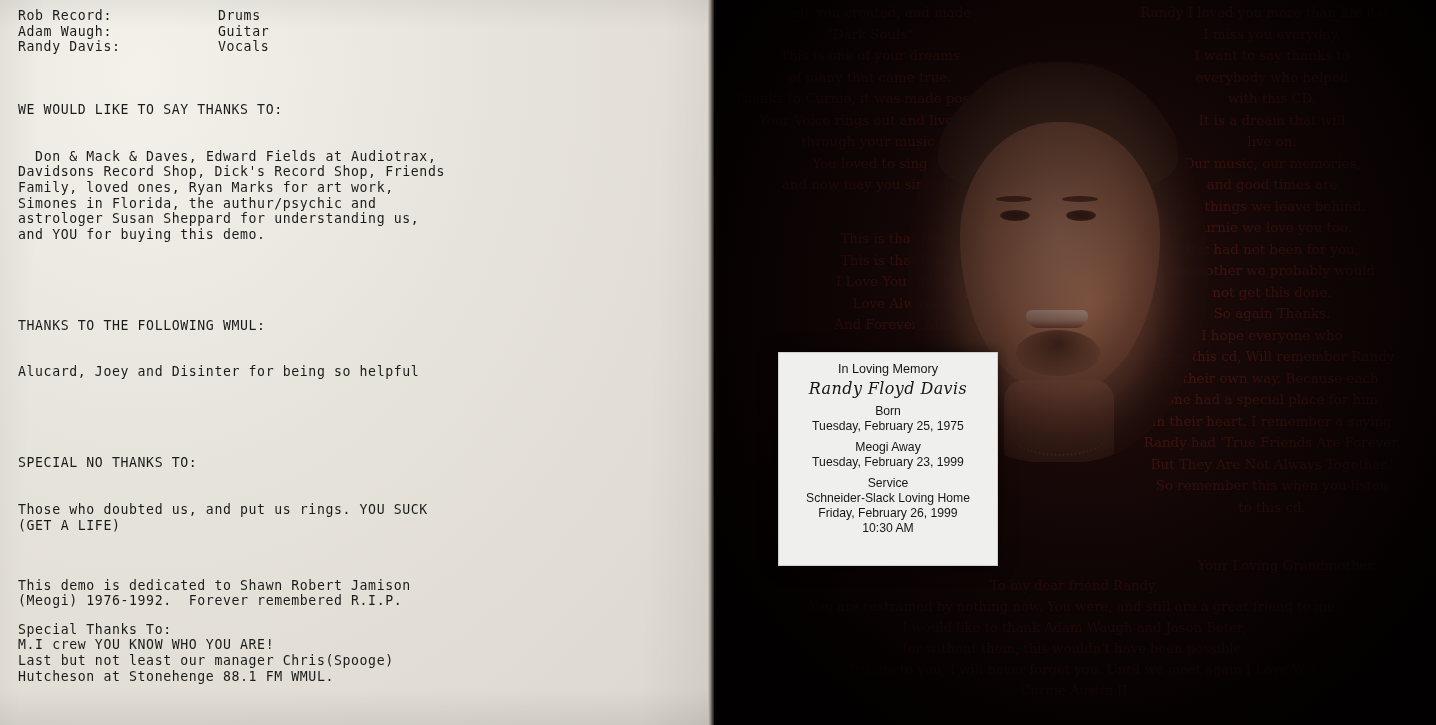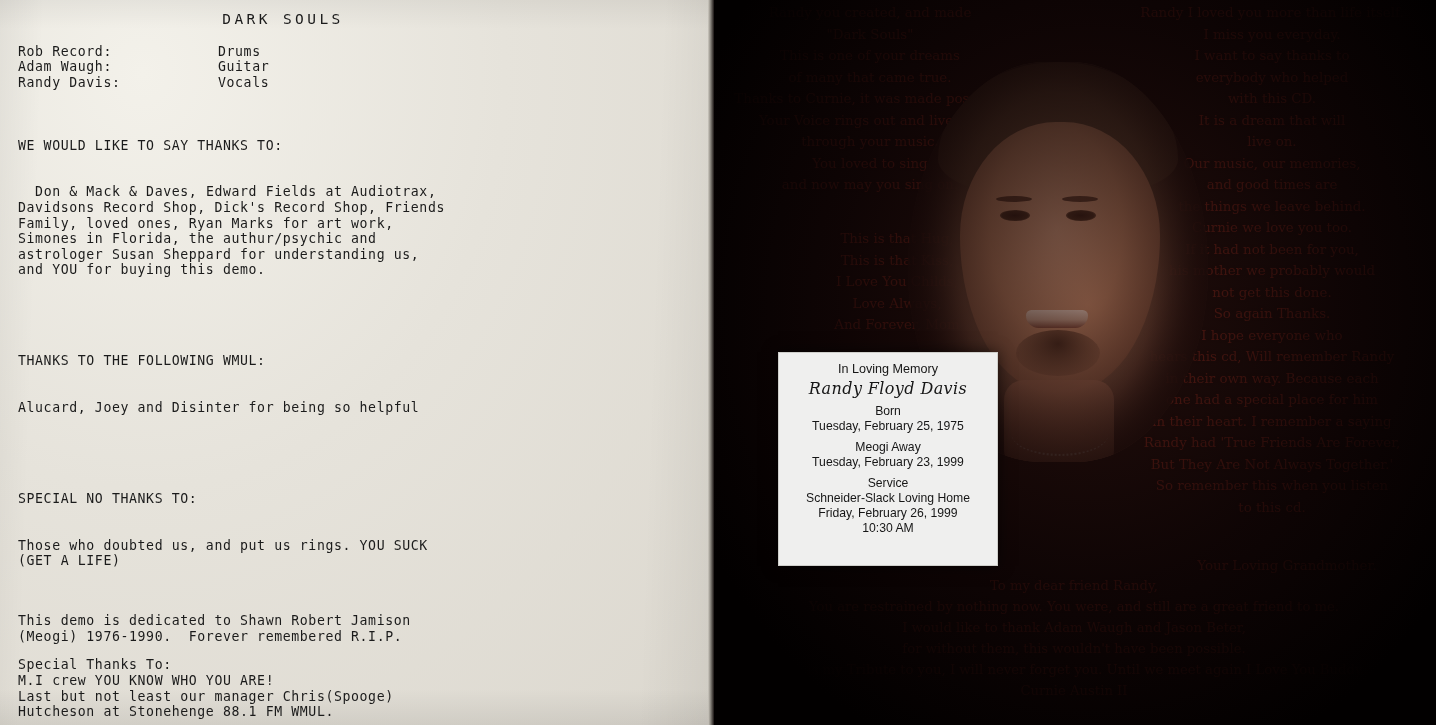--- a/index.html
+++ b/index.html
@@ -220,21 +220,20 @@
   }
 </style>
 </head>
 <body>
 
 <div class="page">
 
   <div class="left-panel">
     <div class="notes">
 
-      <div class="notes-title">DARK SOULS</div>
 
       <div class="lineup">
         <div class="lineup-row">
           <span class="lineup-name">Rob Record:</span>
           <span>Drums</span>
         </div>
         <div class="lineup-row">
           <span class="lineup-name">Adam Waugh:</span>
           <span>Guitar</span>
         </div>
@@ -259,21 +258,21 @@
         <div>Alucard, Joey and Disinter for being so helpful</div>
       </div>
 
       <div class="block tight">
         <div>SPECIAL NO THANKS TO:</div>
         <div>Those who doubted us, and put us rings. YOU SUCK
 (GET A LIFE)</div>
       </div>
 
       <div class="block tight">This demo is dedicated to Shawn Robert Jamison
-(Meogi) 1976-1990.  Forever remembered R.I.P.</div>
+(Meogi) 1976-1992.  Forever remembered R.I.P.</div>
 
       <div class="block tight">Special Thanks To:
 M.I crew YOU KNOW WHO YOU ARE!
 Last but not least our manager Chris(Spooge)
 Hutcheson at Stonehenge 88.1 FM WMUL.</div>
 
     </div>
   </div>
 
   <div class="seam"></div>

